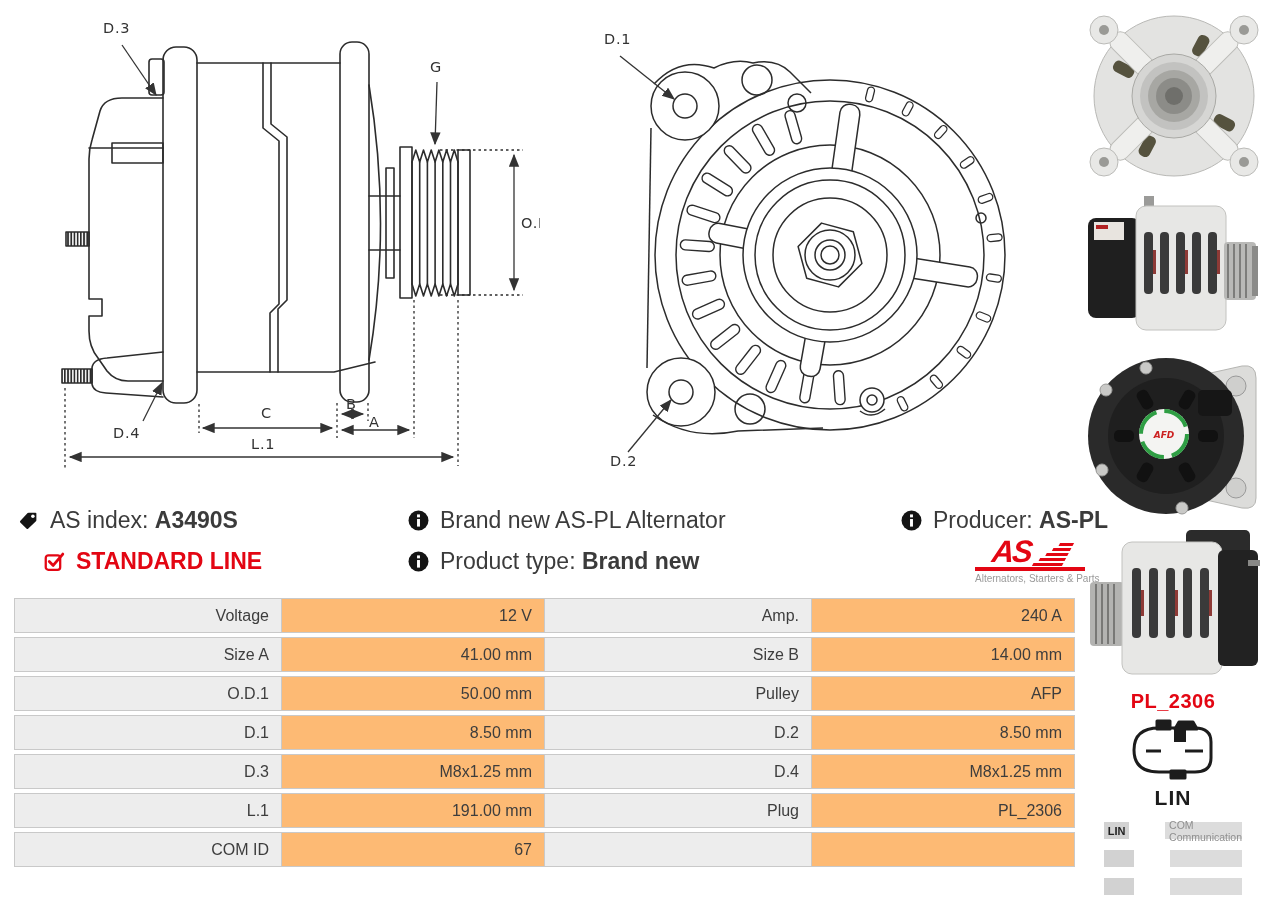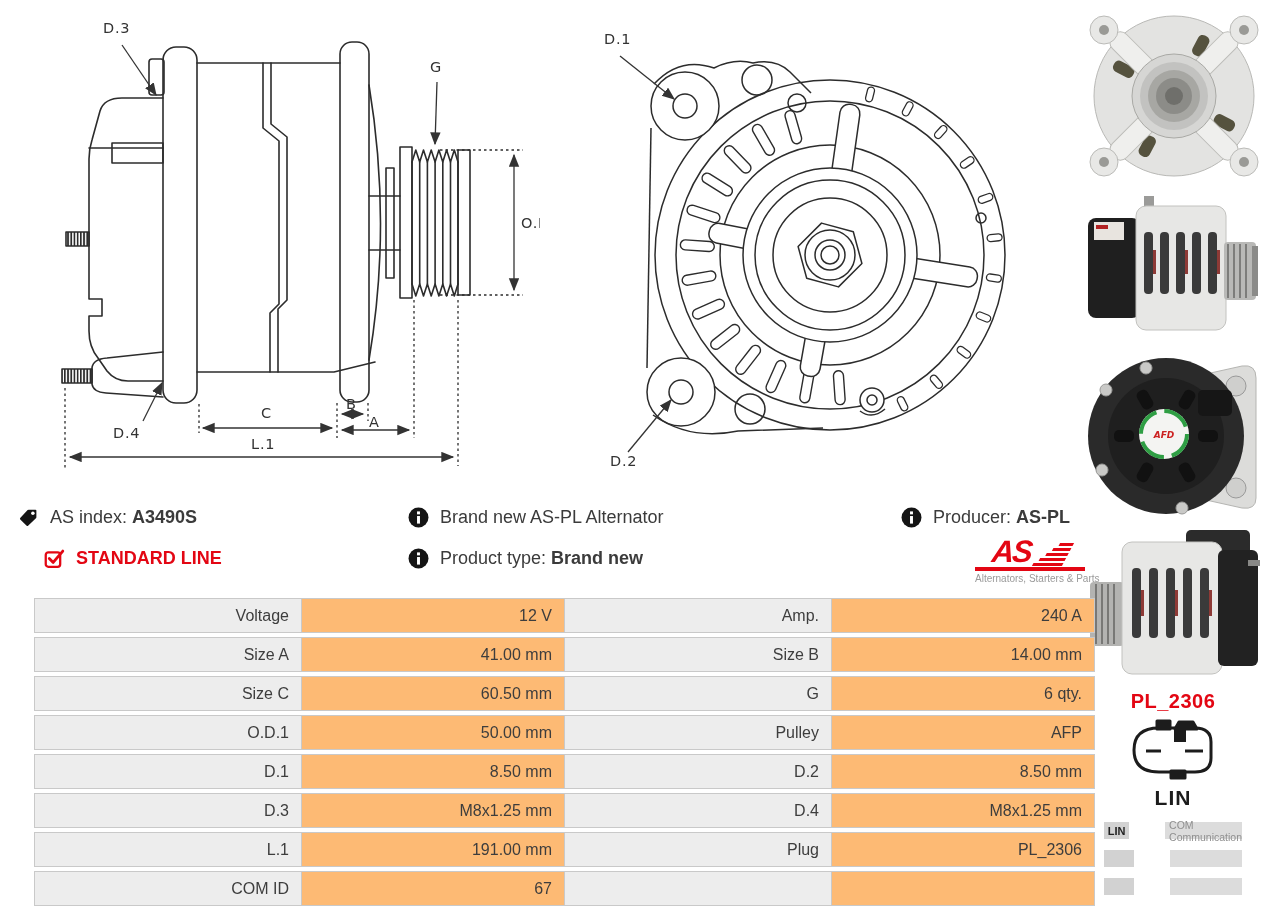--- a/index.html
+++ b/index.html
@@ -7,36 +7,36 @@
     width:1269px;height:914px;position:relative;background:#fff;overflow:hidden;
     font-family:"Liberation Sans",sans-serif;color:#3b3b3b;
   }
   .abs{position:absolute;}
   svg text{font-family:"DejaVu Sans",sans-serif;}
 
   
   .tdraw{position:absolute;}
 
   
-  .inforow{position:absolute;display:flex;align-items:center;gap:11px;font-size:18px;white-space:nowrap;}
+  .inforow{position:absolute;display:flex;align-items:center;gap:11px;font-size:23px;white-space:nowrap;}
   .inforow b{font-weight:700;}
   .icn{width:21px;height:21px;flex:0 0 auto;}
   .red{color:#e30613;font-weight:700;padding-left:26px;}
 
   
   .aslogo{position:absolute;left:975px;top:534px;width:110px;text-align:center;}
   .aslogo .row1{display:flex;align-items:flex-end;justify-content:center;gap:2px;height:32px;}
   .aslogo .astext{font-style:italic;font-weight:900;font-size:31px;line-height:28px;color:#e30613;letter-spacing:-2px;transform:skewX(-6deg);}
   .aslogo .stripes{display:flex;flex-direction:column;gap:2px;align-items:flex-end;transform:skewX(-28deg);margin-left:4px;}
   .aslogo .stripes i{display:block;height:3px;background:#e30613;}
   .aslogo .underbar{height:4px;background:#e30613;margin:1px 0 2px 0;}
   .aslogo .tagline{font-size:10px;color:#9a9a9a;white-space:nowrap;}
 
   
-  #spec{position:absolute;left:14px;top:594px;border-collapse:separate;border-spacing:0 4px;margin-left:20px;}
+  #spec{position:absolute;left:14px;top:594px;border-collapse:separate;border-spacing:0 4px;}
   #spec td{height:33px;font-size:16px;color:#3d3d3d;border:1px solid #c9c9c9;border-left:none;
            padding:0 12px 0 6px;text-align:right;vertical-align:middle;}
   #spec tr td:first-child{border-left:1px solid #c9c9c9;}
   #spec td.tl{background:#ededed;width:248px;}
   #spec td.tv{background:#fdba74;width:244px;}
 
   
   .plugcode{position:absolute;left:1103px;top:690px;width:140px;text-align:center;
             color:#e30613;font-weight:700;font-size:20px;letter-spacing:.5px;}
   .plugname{position:absolute;left:1103px;top:786px;width:140px;text-align:center;
@@ -366,26 +366,20 @@
     <td class="tl">Amp.</td>
     <td class="tv">240 A</td>
   </tr>
   <tr>
     <td class="tl">Size A</td>
     <td class="tv">41.00 mm</td>
     <td class="tl">Size B</td>
     <td class="tv">14.00 mm</td>
   </tr>
   <tr>
-    <td class="tl">Size C</td>
-    <td class="tv">60.50 mm</td>
-    <td class="tl">G</td>
-    <td class="tv">6 qty.</td>
-  </tr>
-  <tr>
     <td class="tl">O.D.1</td>
     <td class="tv">50.00 mm</td>
     <td class="tl">Pulley</td>
     <td class="tv">AFP</td>
   </tr>
   <tr>
     <td class="tl">D.1</td>
     <td class="tv">8.50 mm</td>
     <td class="tl">D.2</td>
     <td class="tv">8.50 mm</td>

